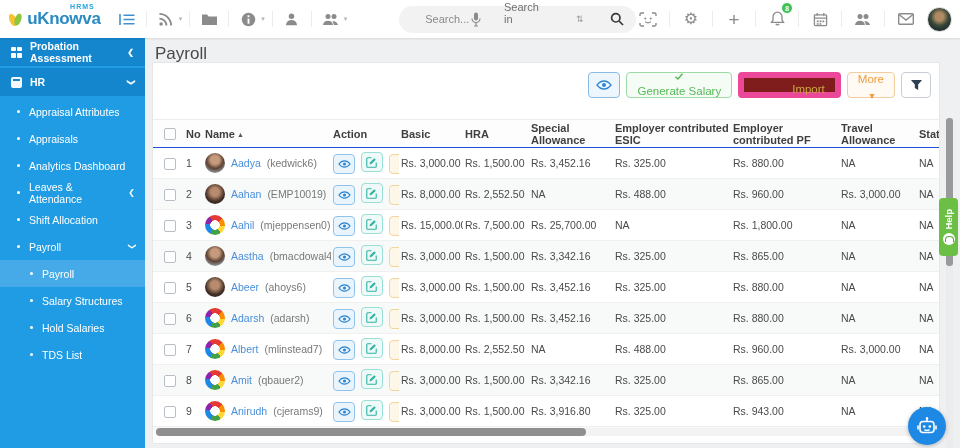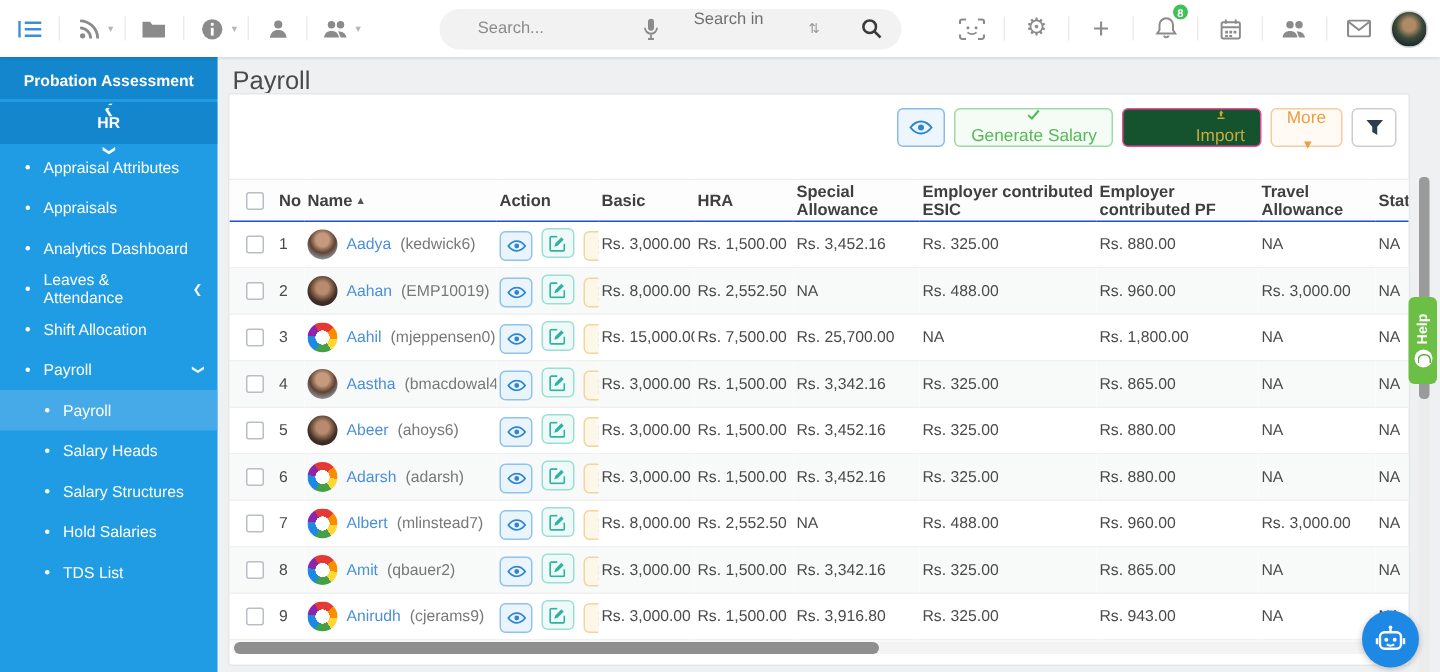--- a/index.html
+++ b/index.html
@@ -36,21 +36,21 @@
            background:#3fc156; color:#fff; font-size:7.5px; font-weight:700; display:flex; align-items:center;
            justify-content:center; border:1px solid #fff; }
   .tb-avatar { width:25px; height:25px; border-radius:50%; margin-left:3px; cursor:pointer;
                background:radial-gradient(circle at 50% 38%, #b08a64 22%, #3c4a3a 48%, #18252b 80%); border:1px solid #d8d8d8; }
 
   
   .sidebar { position:absolute; top:38px; left:0; width:145px; height:410px; background:#1f9ce4; z-index:4; overflow:hidden; }
   .side-search { height:26px; margin:3px 0 2px; background:#0f82c8; display:flex; align-items:center; gap:8px;
                  padding:0 11px; color:#fff; font-size:10.5px; cursor:pointer; }
   .side-top { height:28px; margin-bottom:2px; background:#1486cd; display:flex; align-items:center; gap:8px;
-              padding:0 11px; color:#fff; font-size:10.5px; font-weight:600; cursor:pointer;flex-direction:column; }
+              padding:0 11px; color:#fff; font-size:10.5px; font-weight:600; cursor:pointer; }
   .side-top .grow { flex:1; }
   .grid-ic { width:11px; height:11px; display:grid; grid-template-columns:1fr 1fr; gap:1.5px; }
   .grid-ic i { background:#fff; border-radius:1px; }
   .hr-ic { width:11px; height:11px; background:#fff; border-radius:2px; position:relative; opacity:.95; }
   .hr-ic::after { content:""; position:absolute; left:2px; top:2px; right:2px; height:2px; background:#1486cd; }
   .chev { font-size:8px; color:#fff; opacity:.95; }
   .chev.down { display:inline-block; transform:rotate(-90deg); }
   .side-item { height:27px; display:flex; align-items:center; gap:9px; padding:0 10px 0 17px;
                color:#fff; font-size:10.5px; cursor:pointer; }
   .side-item .grow { flex:1; }
@@ -65,21 +65,21 @@
   
   .page-title { position:absolute; left:155px; top:44px; font-size:17px; color:#4a4a4a; }
   .card { position:absolute; left:152px; top:62px; width:788px; height:382px; background:#fff;
           border:1px solid #e7e7e7; border-radius:2px; }
   .toolbar { position:absolute; top:9px; right:8px; display:flex; align-items:center; gap:6px; }
   .btn { height:26px; border-radius:4px; padding:0 10px; font-size:11.5px; display:inline-flex; align-items:center;
          gap:5px; background:#fff; cursor:pointer; white-space:nowrap;flex-direction:column; }
   .btn svg { display:block; }
   .btn-eye { width:32px; justify-content:center; padding:0; border:1px solid #8abbe6; background:#eef6fd; color:#2e86d1; }
   .btn-generate { border:1px solid #9ed9a8; background:#f4fcf5; color:#57b857; }
-  .btn-import { border:1px solid #ec4899; background:#14532d; color:#c9a93c;padding-left:48px; }
+  .btn-import { border:6px solid #ec4899; background:#7f1d1d; color:#c9a93c;padding-left:48px; }
   .btn-export { border:1px solid #efb5ac; background:#fff7f6; color:#d9534f; }
   .btn-more { border:1px solid #f3cda0; background:#fffaf4; color:#ee9d3f; }
   .btn-filter { width:30px; justify-content:center; padding:0; border:1px solid #c9ced6; background:#fff; }
   .caret::after { content:"\25BE"; font-size:10px; margin-left:2px; }
 
   
   .table-wrap { position:absolute; top:56px; left:0; width:786px; height:311px; overflow:hidden; }
   table { border-collapse:collapse; table-layout:fixed; width:824px; }
   col.c-check{width:31px} col.c-no{width:19px} col.c-name{width:128px} col.c-action{width:68px}
   col.c-basic{width:64px} col.c-hra{width:66px} col.c-special{width:84px} col.c-esic{width:118px}
@@ -120,20 +120,28 @@
   .chatbot { position:absolute; right:14px; bottom:3px; width:38px; height:38px; border-radius:50%; background:#1e88e5;
              display:flex; align-items:center; justify-content:center; z-index:8; cursor:pointer;
              box-shadow:0 1px 4px rgba(0,0,0,.25); }
 </style>
 </head>
 <body>
 
 <div class="app">
 
   <div class="topbar">
+    <div class="logo-area">
+      <svg width="19" height="21" viewBox="0 0 19 21">
+        <ellipse cx="7" cy="11" rx="3.4" ry="6.5" transform="rotate(-24 7 11)" fill="#f6c431"></ellipse>
+        <ellipse cx="12" cy="10.5" rx="3.2" ry="6.2" transform="rotate(20 12 10.5)" fill="#8dc63f"></ellipse>
+      </svg>
+      <span class="logo-text">uKnowva</span>
+      <span class="logo-tag">HRMS</span>
+    </div>
 
     <div class="tb-icons">
       <span class="tbi blue">
         <svg width="16" height="13" viewBox="0 0 16 13">
             <path d="M1 1v11" stroke="currentColor" stroke-width="1.6"></path>
             <path d="M4.5 2.2h11M4.5 6.5h11M4.5 10.8h11" stroke="currentColor" stroke-width="1.6"></path>
           </svg>
       </span>
       <span class="tb-sep"></span>
       <span class="tbi">
@@ -297,24 +305,20 @@
         <span class="grow">Payroll</span>
         <span class="chev"></span>
       </div>
       </div>
 
     <div>
 
     <div class="side-child" data-active="true">
         <span class="bullet"></span>
         <span>Payroll</span>
-      </div>
-        <div class="side-child" data-active="false">
-        <span class="bullet"></span>
-        <span>Salary Heads</span>
       </div>
         <div class="side-child" data-active="false">
         <span class="bullet"></span>
         <span>Salary Structures</span>
       </div>
         <div class="side-child" data-active="false">
         <span class="bullet"></span>
         <span>Hold Salaries</span>
       </div>
         <div class="side-child" data-active="false">

